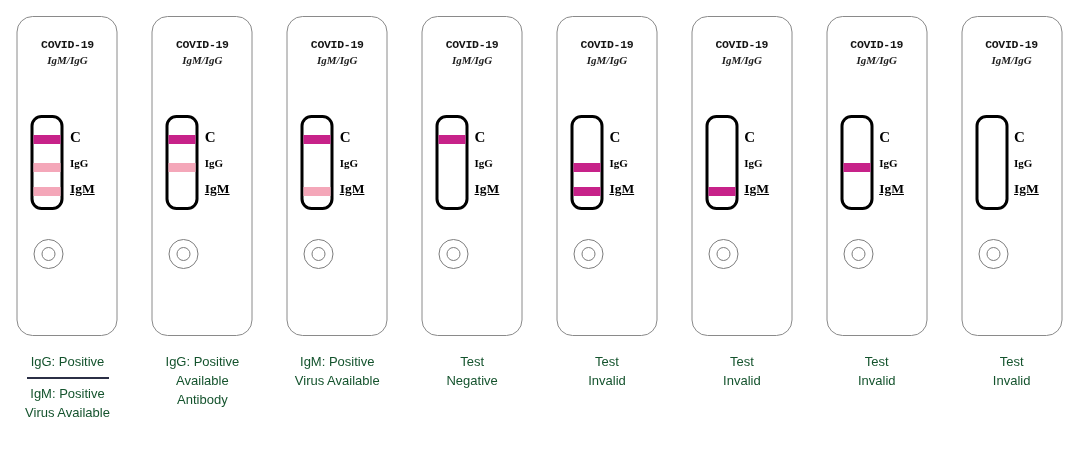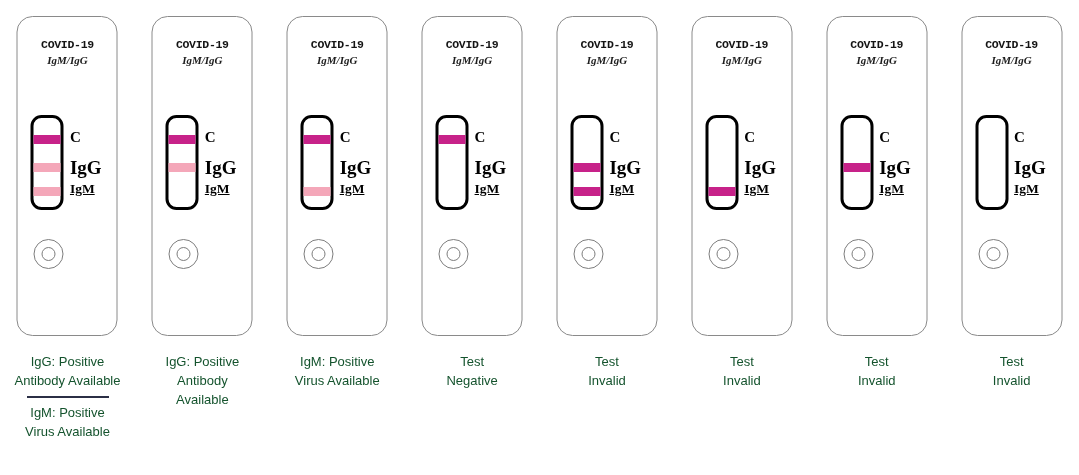--- a/index.html
+++ b/index.html
@@ -117,21 +117,21 @@
   .labels span {
     position: absolute;
     left: 0;
     font-family: "Liberation Serif", "DejaVu Serif", serif;
     font-weight: 700;
     color: #000000;
     line-height: 1;
     white-space: nowrap;
   }
   .lbl-c   { top: 15px;  font-size: 15px; }
-  .lbl-igg { top: 43px;  font-size: 19px; }
+  .lbl-igg { top: 43px;  font-size: 11px; }
   .lbl-igm { top: 67px;  font-size: 13.5px; text-decoration: underline; }
 
   
   .well {
     position: absolute;
     left: 16px;
     top: 222px;
     width: 30px;
     height: 30px;
     border: 1.8px solid #7d7d7d;
@@ -191,21 +191,20 @@
           </div>
           <div class="labels">
             <span class="lbl-c">C</span>
             <span class="lbl-igg">IgG</span>
             <span class="lbl-igm">IgM</span>
           </div>
           <div class="well"></div>
         </div>
         <div class="caption">
           <span class="caption-line">IgG: Positive</span>
-          <span class="caption-line">Antibody Available</span>
           <span class="caption-divider"></span>
           <span class="caption-part2">
             <span class="caption-line">IgM: Positive</span>
             <span class="caption-line">Virus Available</span>
           </span>
         </div>
       </div>
       <div class="cassette-cell">
         <div class="cassette">
           <div class="brand">COVID-19</div>
@@ -216,22 +215,22 @@
           </div>
           <div class="labels">
             <span class="lbl-c">C</span>
             <span class="lbl-igg">IgG</span>
             <span class="lbl-igm">IgM</span>
           </div>
           <div class="well"></div>
         </div>
         <div class="caption">
           <span class="caption-line">IgG: Positive</span>
+          <span class="caption-line">Available</span>
           <span class="caption-line">Antibody</span>
-          <span class="caption-line">Available</span>
         </div>
       </div>
       <div class="cassette-cell">
         <div class="cassette">
           <div class="brand">COVID-19</div>
           <div class="brand-sub">IgM/IgG</div>
           <div class="window">
             <div class="band pos-c" style="background: rgb(199, 34, 137);"></div>
             <div class="band pos-igm" style="background: rgb(244, 167, 185);"></div>
           </div>

